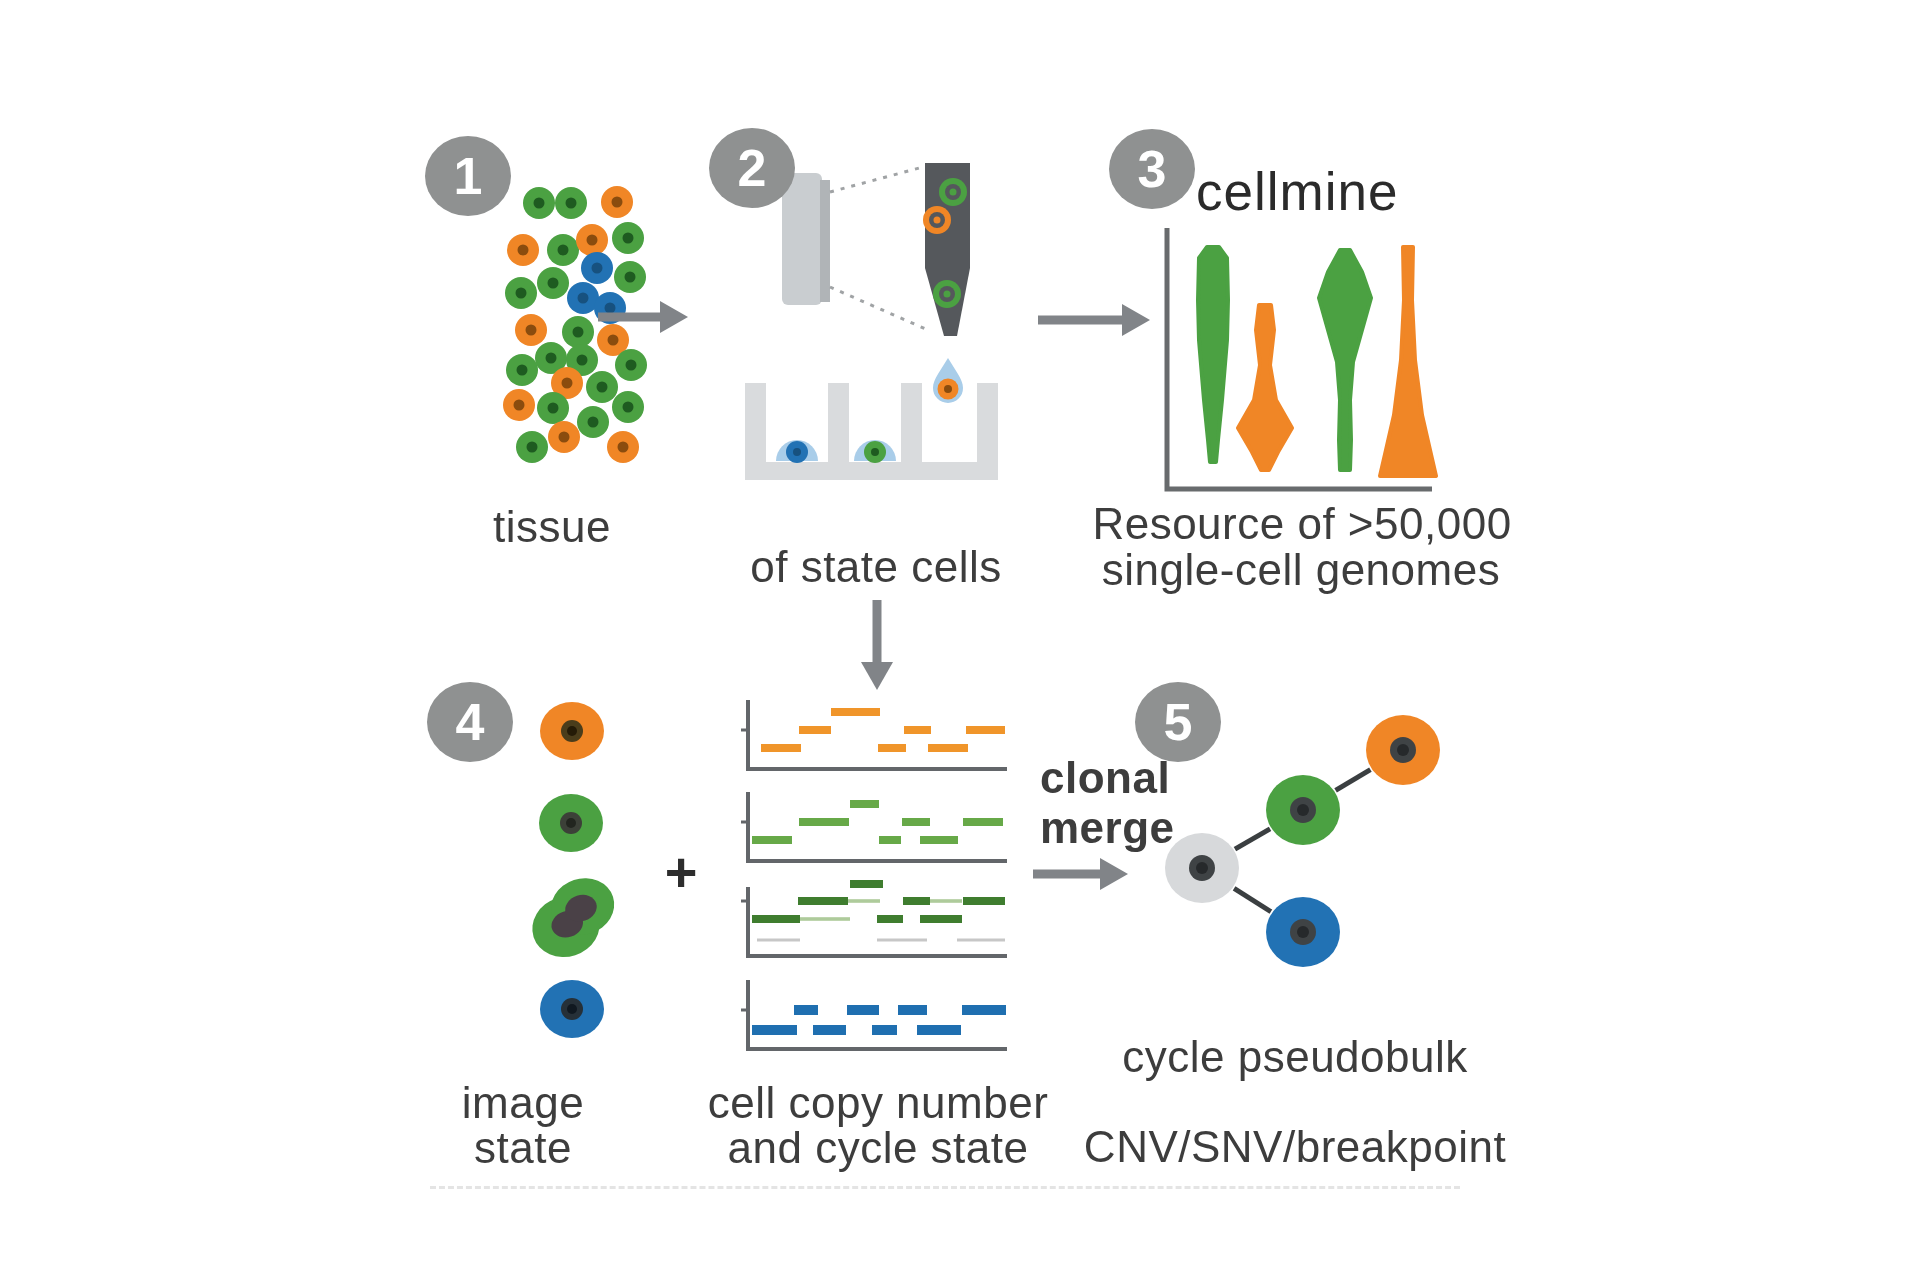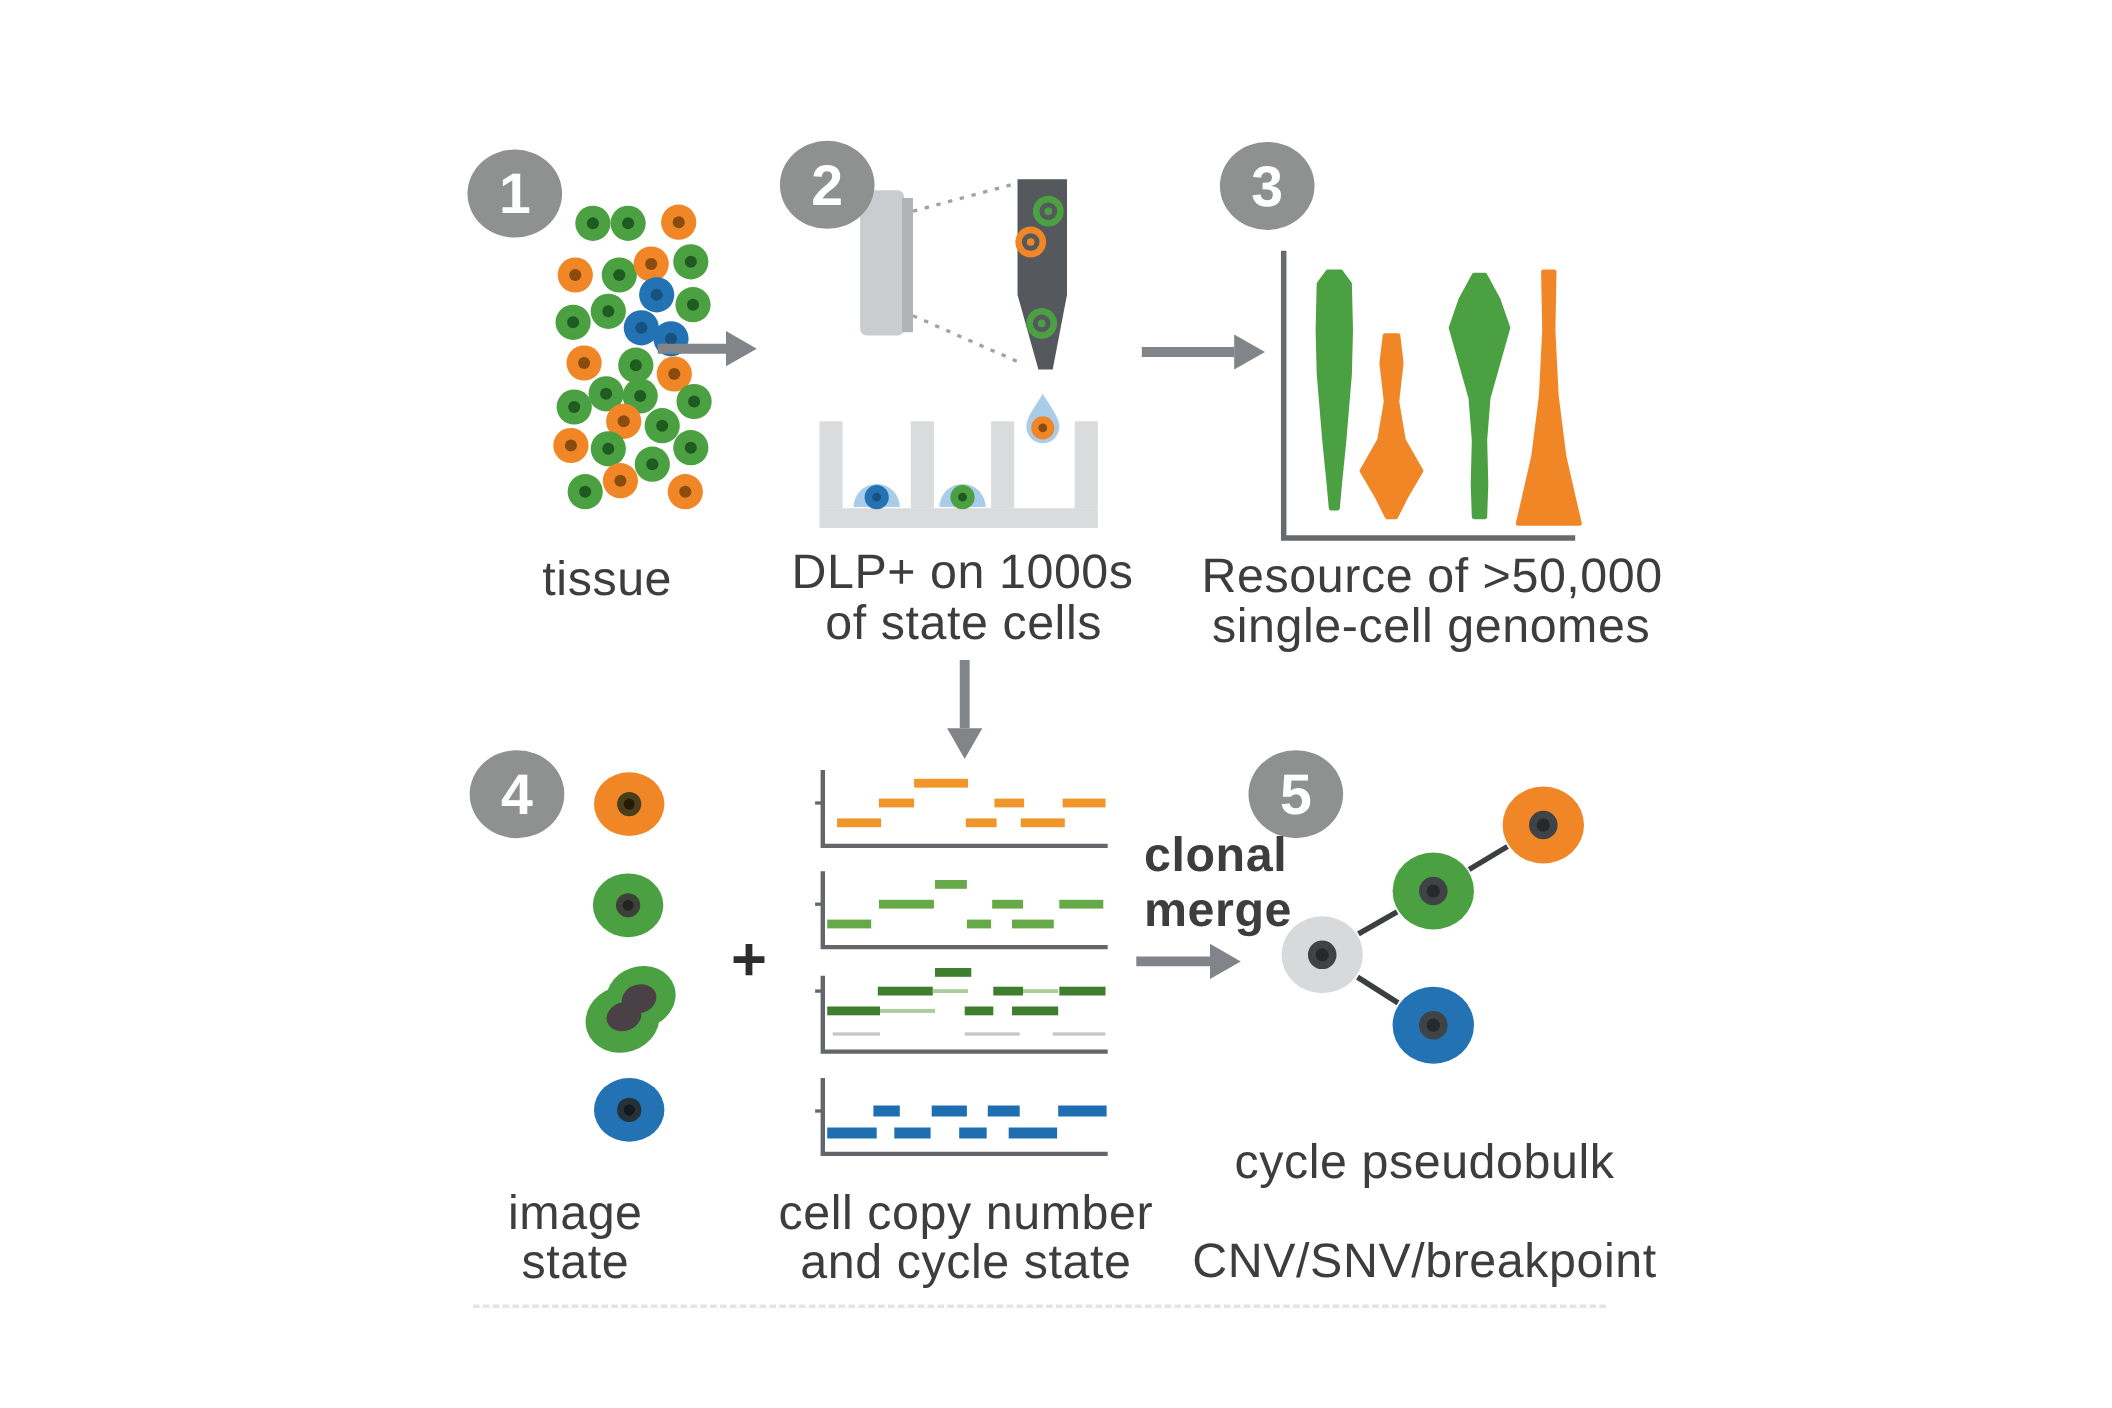--- a/index.html
+++ b/index.html
@@ -225,23 +225,23 @@
         <text x="1152" y="187" fill="#ffffff" font-size="52" font-weight="bold" text-anchor="middle" font-family="&quot;Liberation Sans&quot;, sans-serif">3</text>
         <ellipse cx="470" cy="722" rx="43" ry="40" fill="#8f9191"></ellipse>
         <text x="470" y="740" fill="#ffffff" font-size="52" font-weight="bold" text-anchor="middle" font-family="&quot;Liberation Sans&quot;, sans-serif">4</text>
         <ellipse cx="1178" cy="722" rx="43" ry="40" fill="#8f9191"></ellipse>
         <text x="1178" y="740" fill="#ffffff" font-size="52" font-weight="bold" text-anchor="middle" font-family="&quot;Liberation Sans&quot;, sans-serif">5</text>
       </g>
     </svg>
 
   <div class="lbl" style="left:552px;top:527px">tissue</div>
 
-  <div class="lbl" style="left:875px;top:521px">DLP+ on 1000s</div>
   <div class="lbl" style="left:876px;top:567px">of state cells</div>
 
+  <div class="title-cellmine" style="left:1196px;top:192px">cellmine</div>
 
   <div class="lbl" style="left:1302px;top:524px">Resource of &gt;50,000</div>
   <div class="lbl" style="left:1301px;top:570px">single-cell genomes</div>
 
   <div class="lbl" style="left:523px;top:1103px">image</div>
   <div class="lbl" style="left:523px;top:1148px">state</div>
 
   <div class="lbl" style="left:878px;top:1103px">cell copy number</div>
   <div class="lbl" style="left:878px;top:1148px">and cycle state</div>
 

